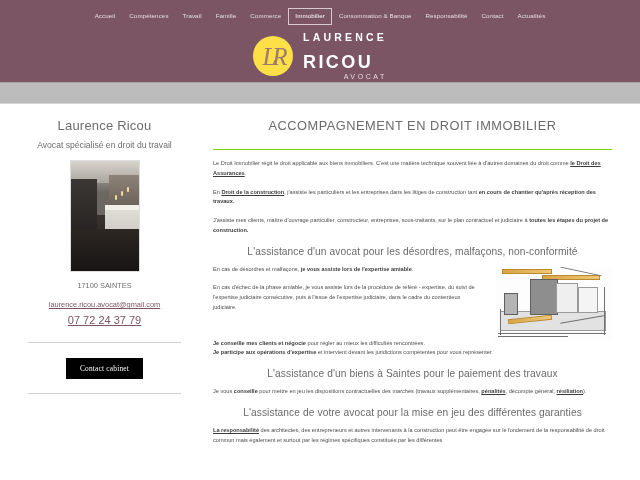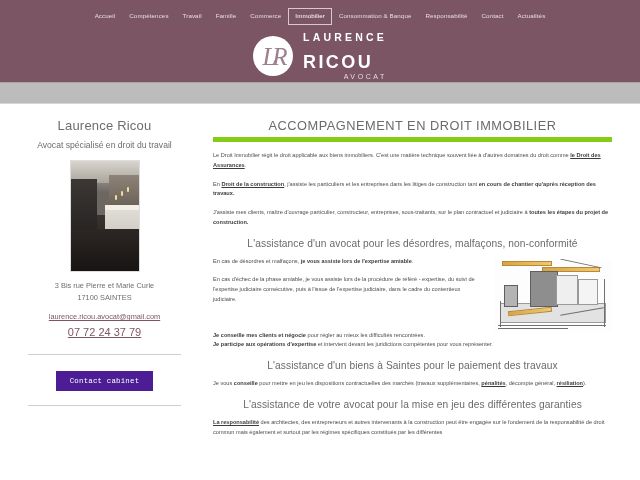--- a/index.html
+++ b/index.html
@@ -43,21 +43,21 @@
   .brand {
     display: flex;
     justify-content: center;
     align-items: center;
     gap: 10px;
     height: 52px;
   }
   .logo-circle {
     width: 40px; height: 40px;
     border-radius: 50%;
-    background: #ffffff;
+    background: #fde047;
     display: flex;
     align-items: center;
     justify-content: center;
     position: relative;
     overflow: hidden;
   }
   .logo-mono {
     font-family: "Liberation Serif", serif;
     font-size: 25px;
     color: #8b6878;
@@ -178,48 +178,48 @@
     font-size: 7.4px; color: #7b5564; text-decoration: underline;
     display:block; margin-bottom: 5px;
   }
   .side-phone {
     font-size: 11px; color: #7b5564; 
     display:block; margin-bottom: 16px;
   }
   .side-hr { border:0; border-top:1px solid #cfcfcf; margin: 0 6px 14px; }
   .btn-contact {
     display:inline-block;
-    background:#4c1d95;
+    background:#000000;
     color:#ffffff;
     font-size:7.4px;
     padding: 6px 14px;
     border: none;
     cursor: pointer;
     letter-spacing:.2px;
-    font-family: Liberation Mono, monospace;
+    font-family: Liberation Serif, serif;
   }
   .side-hr2 { border:0; border-top:1px solid #cfcfcf; margin: 14px 6px 12px; }
   .side-hours-title {
     font-size: 11.5px; color: #6d6d6d; line-height:1.4; margin-bottom: 9px;
   }
 
   
   .main {
     flex: 1;
     padding: 0 28px 0 8px;
     min-width: 0;
   }
   .main h1 {
     font-size: 12.8px;
     font-weight: 400;
     color: #6b6b6b;
     letter-spacing: .5px;
     text-align: center;
-    padding-bottom: 4px;
-    border-bottom: 5px solid #84cc16;
+    padding-bottom: 16px;
+    border-bottom: 1px solid #84cc16;
     margin-bottom: 9px;
   }
   .p-small {
     font-size: 5.6px;
     line-height: 1.75;
     color: #4d4d4d;
     margin-bottom: 9px;
   }
   .p-small b { font-weight: bold; color:#3c3c3c; }
   .lnk { color: #3c3c3c; text-decoration: underline; font-weight: bold; }
@@ -310,21 +310,20 @@
       <div class="sp-counter">
           <div class="sp-counter-top"></div>
         </div>
       <div class="sp-lamp" style="top:26px; right:10px;"></div>
       <div class="sp-lamp" style="top:30px; right:16px;"></div>
       <div class="sp-lamp" style="top:34px; right:22px;"></div>
       <div class="sp-floor"></div>
     </div>
 
     <div class="side-addr">
-      <div>3 Bis rue Pierre et Marie Curie</div>
       <div>17100 SAINTES</div>
     </div>
 
     <a class="side-mail" href="#">laurence.ricou.avocat@gmail.com</a>
     <a class="side-phone" href="#">07 72 24 37 79</a>
 
     <hr class="side-hr">
 
     <button class="btn-contact">Contact cabinet</button>
 

